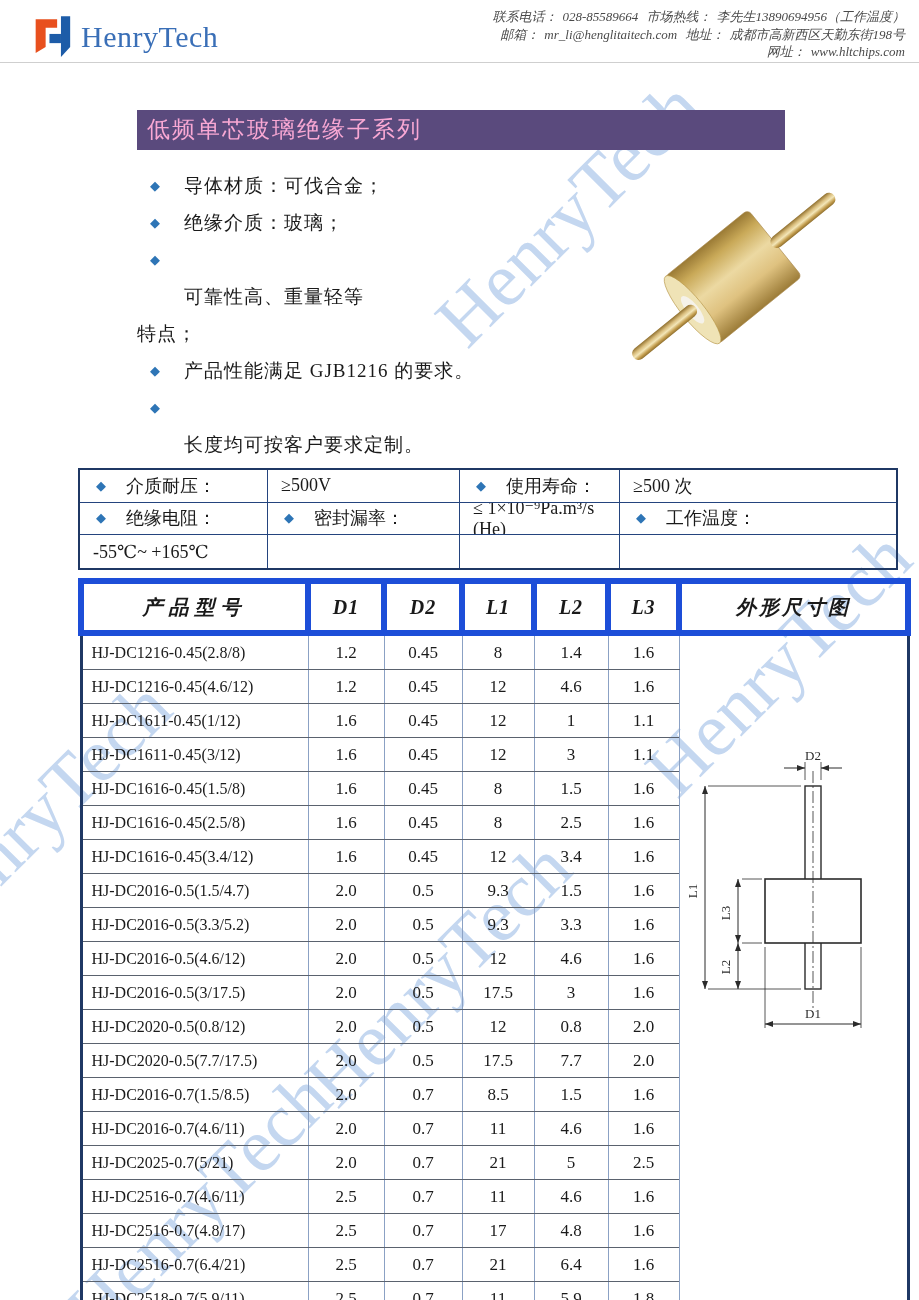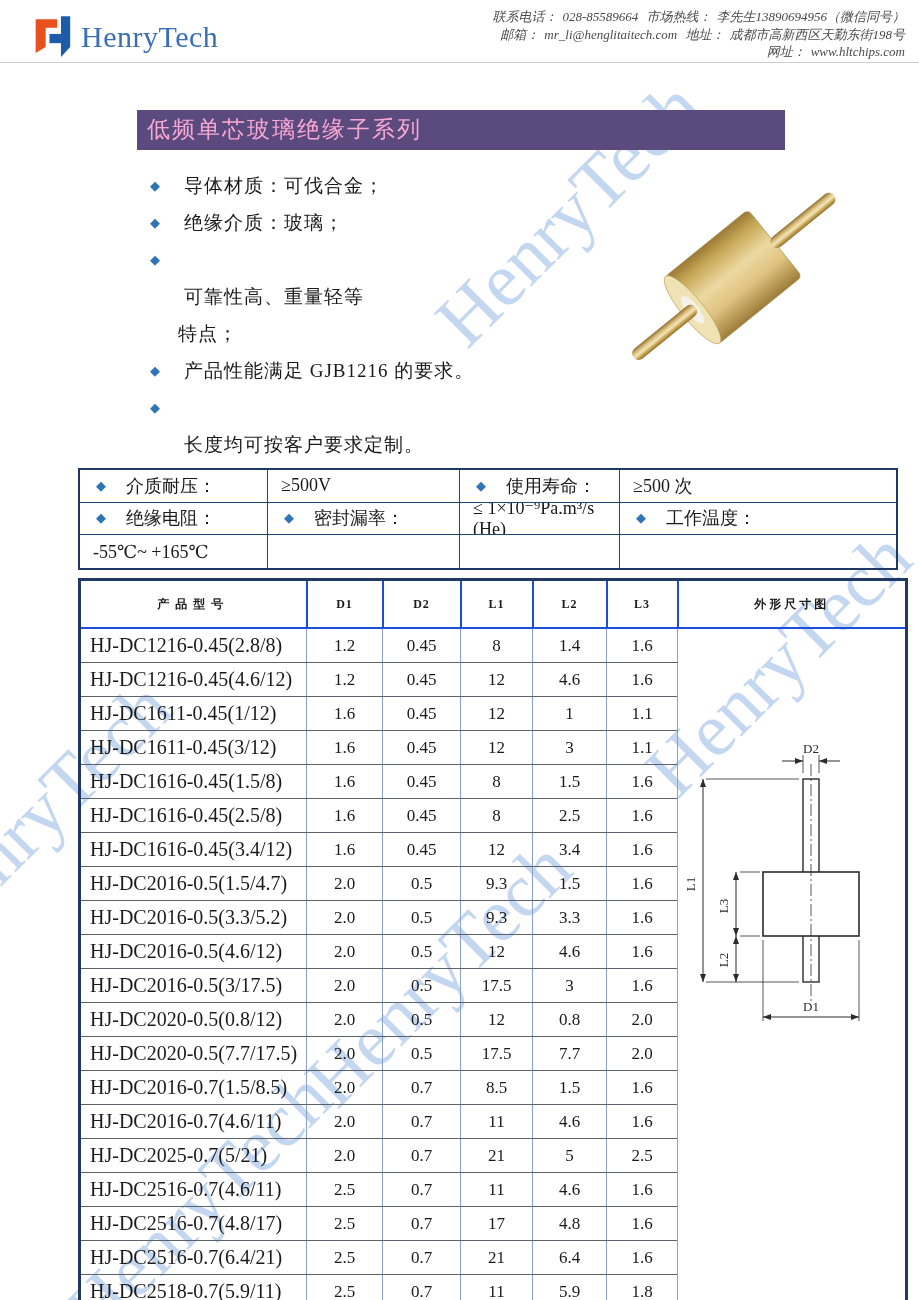--- a/index.html
+++ b/index.html
@@ -18,41 +18,41 @@
   .c-line span{margin-left:5px;font-style:italic;}
   .header-rule{position:absolute;left:0;top:62px;width:919px;height:1px;background:#cfcfcf;z-index:1;}
   
   .title-bar{position:absolute;left:137px;top:110px;width:648px;height:40px;background:#5a4a7d;
              color:#f9a8d4;font-size:23px;line-height:40px;padding-left:10px;letter-spacing:2px;
              box-sizing:border-box;z-index:2;}
   
   .features{position:absolute;left:137px;top:167px;width:450px;z-index:2;}
   .f-line{height:37px;display:flex;align-items:center;font-size:19px;letter-spacing:1px;}
   .f-line .dia{color:#2e75b6;font-size:13px;width:14px;margin:0 20px 0 13px;flex:none;}
-  .ind-text{padding-left:47px;} .ind-none{padding-left:0;margin-left:41px;}
+  .ind-text{padding-left:47px;} .ind-none{padding-left:0;}
   
   .photo{position:absolute;left:583px;top:160px;width:302px;height:238px;z-index:1;}
   
   .spec{position:absolute;left:78px;top:468px;width:820px;height:102px;z-index:2;
         border:2px solid #1f3864;box-sizing:border-box;display:grid;
         grid-template-columns:188px 192px 160px 276px;grid-auto-rows:1fr;background:transparent;}
   .sp-cell{border-right:1px solid #24447e;border-bottom:1px solid #24447e;display:flex;
            align-items:center;font-size:18px;padding-left:13px;box-sizing:border-box;overflow:hidden;}
   .sp-cell:nth-child(4n){border-right:none;}
   .sp-cell:nth-child(n+9){border-bottom:none;}
   .dia2{color:#2e75b6;font-size:13px;margin-right:20px;margin-left:3px;flex:none;}
   
   .main-table{position:absolute;left:78px;top:578px;width:827px;z-index:2;border-collapse:collapse;
               table-layout:fixed;border:3px solid #1f3864;}
-  .main-table th{height:44px;border:2px solid #1d4ed8;font-size:12px;font-weight:bold;
-                 letter-spacing:1px;background:transparent;}
+  .main-table th{height:44px;border:6px solid #1d4ed8;font-size:20px;font-weight:bold;
+                 letter-spacing:1px;background:transparent;font-style:italic;}
   .main-table th:first-child{letter-spacing:6px;}
   .main-table th:last-child{letter-spacing:3px;}
   .main-table td{height:31px;border:1px solid;border-color:#5a626e #8ba1c4;background:transparent;}
-  .main-table td.model{text-align:left;padding-left:9px;font-size:20px;}
+  .main-table td.model{text-align:left;padding-left:9px;font-size:16px;}
   .main-table td.num{text-align:center;font-size:17px;}
   .main-table td.draw-cell{vertical-align:top;padding:0;border-color:#5a626e #8ba1c4;}
   .dim-svg{display:block;margin-top:40px;}
 </style>
 </head>
 <body>
 
 <div class="page">
 
   <div>
@@ -68,21 +68,21 @@
       <path d="M10 8 L38 8 L38 19 L23 19 L23 44 L10 52 Z" fill="#e8501e"></path>
       <path d="M28 27 L43 27 L43 39 L28 39 Z" fill="#1d5ca8"></path>
       <path d="M43 4 L55 4 L55 44 L43 57 Z" fill="#1d5ca8"></path>
     </svg>
     <span class="logo-text">HenryTech</span>
   </div>
 
   <div class="contact">
     <div class="c-line">
       <span>联系电话：</span><span>028-85589664</span>
-      <span>市场热线：</span><span>李先生13890694956（微信同号）</span>
+      <span>市场热线：</span><span>李先生13890694956（工作温度）</span>
     </div>
     <div class="c-line">
       <span>邮箱：</span><span>mr_li@henglitaitech.com</span>
       <span>地址：</span><span>成都市高新西区天勤东街198号</span>
     </div>
     <div class="c-line">
       <span>网址：</span><span>www.hltchips.com</span>
     </div>
   </div>
 

